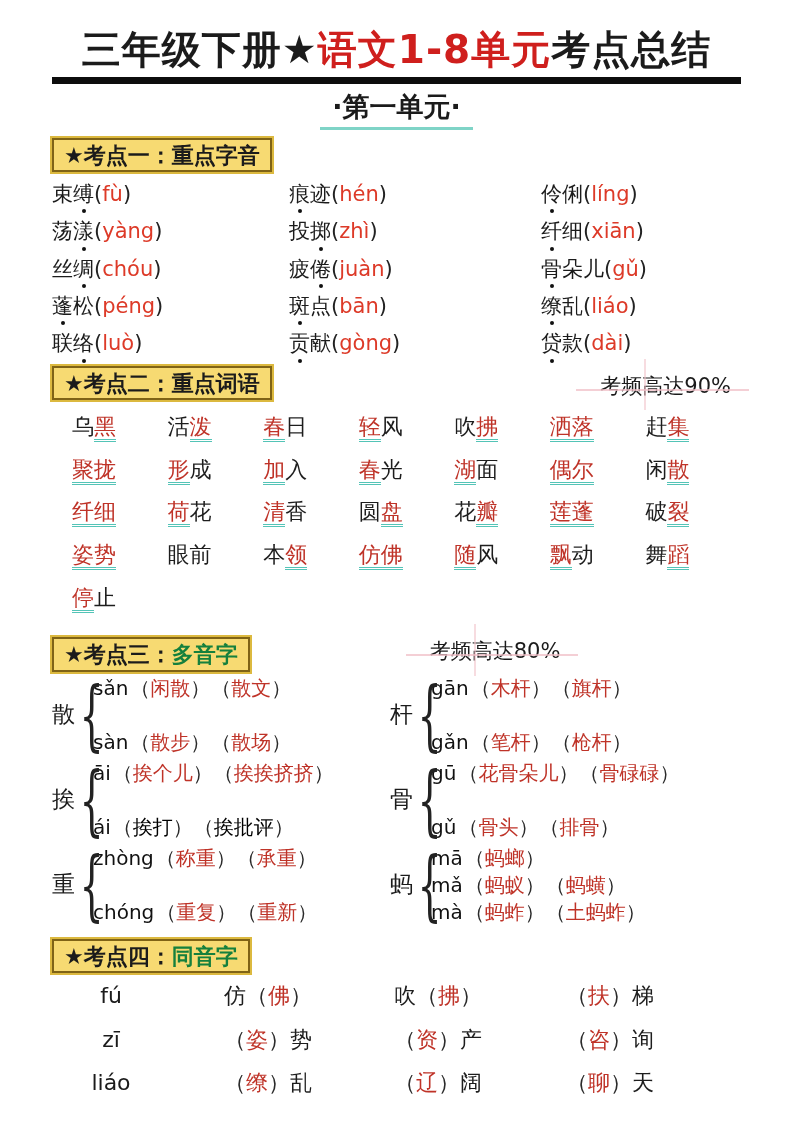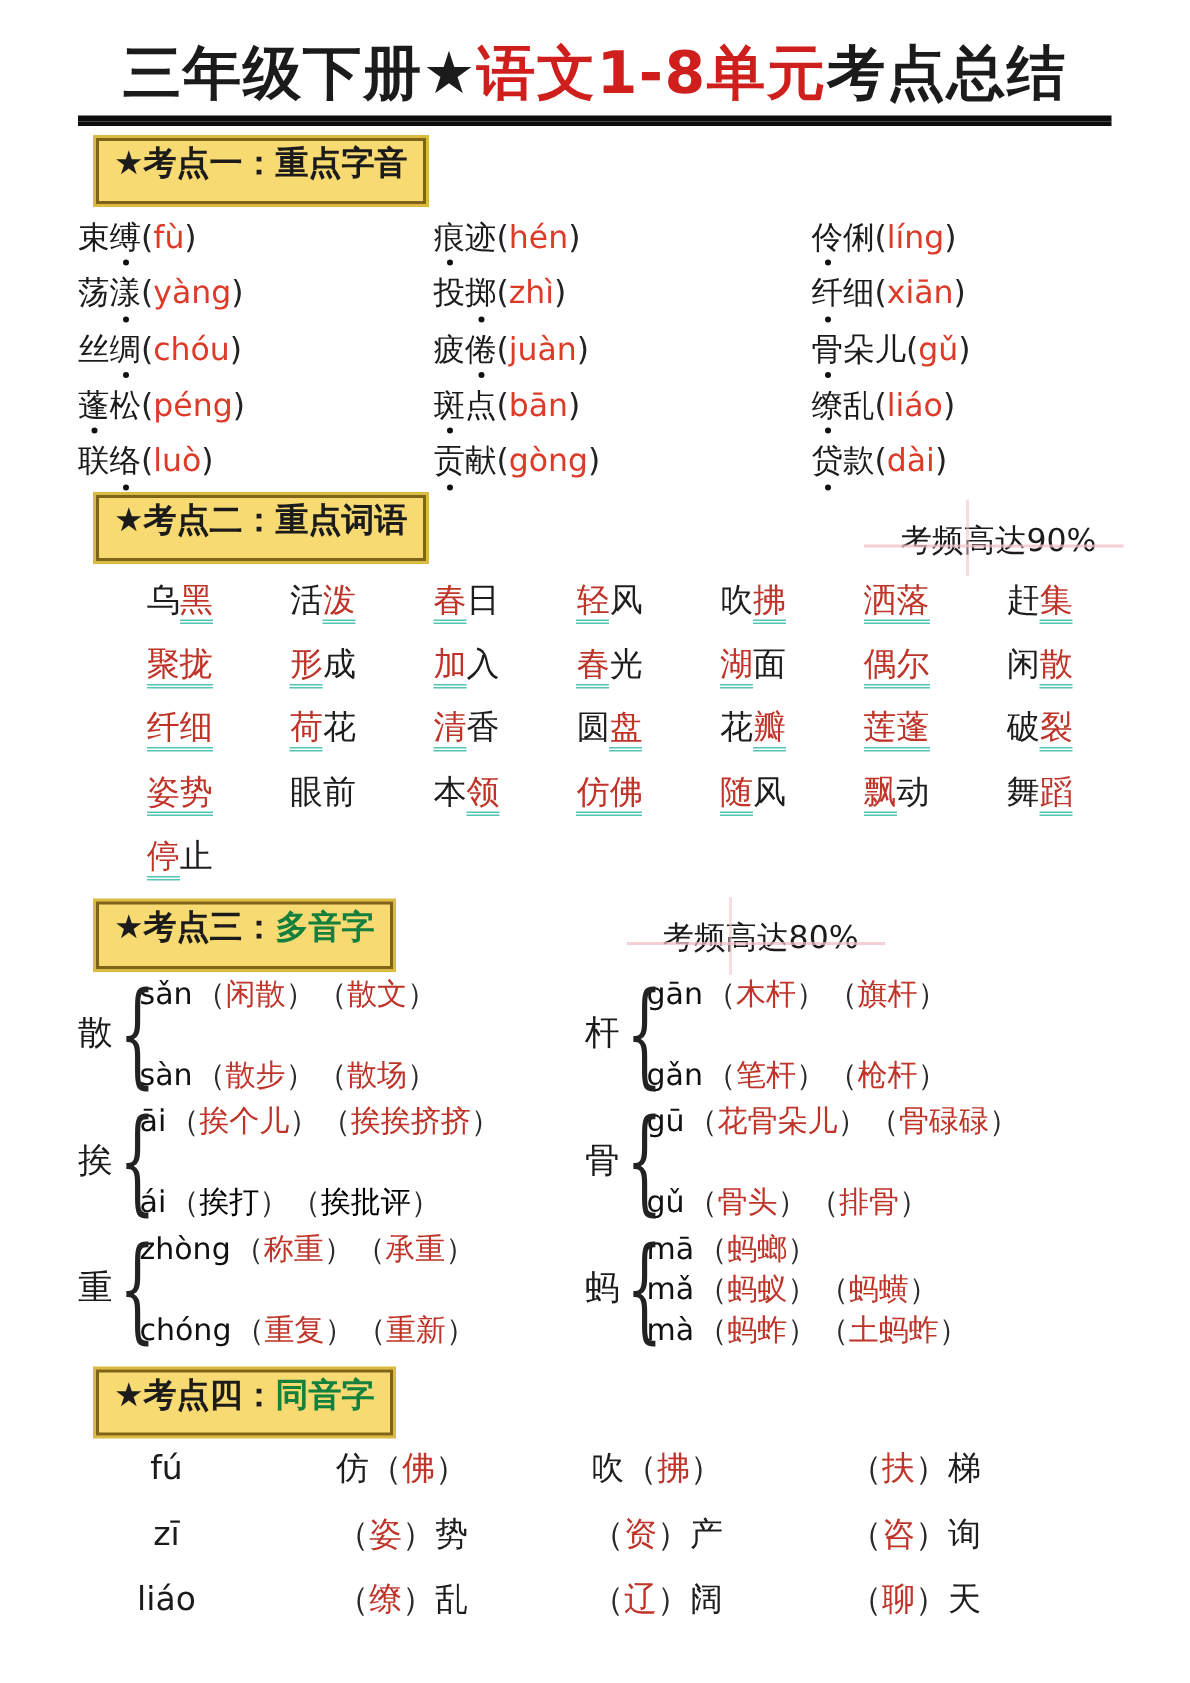--- a/index.html
+++ b/index.html
@@ -18,41 +18,41 @@
   .title .red{color:var(--title-red);}
   .rule{margin-top:2px;height:4px;border-top:4px solid #0d0d0d;border-bottom:3px solid #0d0d0d;}
 
   .subtitle-wrap{text-align:center;margin-top:5px;}
   .subtitle{display:inline-block;font-size:27px;font-weight:700;
             border-bottom:3px solid #7fd4c7;padding:0 12px 2px;}
 
   .hdr-row{display:flex;align-items:flex-end;margin-top:8px;}
   .sec-header{display:inline-block;background:var(--box-bg);
               border:2px solid var(--box-border);box-shadow:0 0 0 2px var(--box-halo);
-              padding:3px 10px 11px;font-size:22px;font-weight:700;line-height:1.2;margin-left:12px;}
+              padding:3px 10px 1px;font-size:22px;font-weight:700;line-height:1.2;}
   .t-red{color:#15803d;}
 
   .note{font-size:21px;position:relative;padding:0 2px;line-height:1.3;}
   .note::before{content:"";position:absolute;left:-22px;right:-16px;top:58%;height:2px;background:var(--pink);opacity:.75;}
   .note::after{content:"";position:absolute;left:34%;top:-14px;bottom:-10px;width:2px;background:var(--pink);opacity:.55;}
   .note90{margin-left:auto;margin-right:8px;}
   .note80{margin-left:178px;margin-bottom:6px;margin-top:18px;}
 
   .pron-grid{display:grid;grid-template-columns:237px 252px 1fr;row-gap:10px;
              font-size:21px;margin:9px 0 2px;line-height:1.3;}
   .p-item{white-space:nowrap;}
   .ch{position:relative;display:inline-block;}
   .ch.dotted::after{content:"";position:absolute;left:50%;bottom:-5px;width:4px;height:4px;
                     border-radius:50%;background:#111;transform:translateX(-50%);}
   .py{color:var(--pinyin-red);}
   .paren{color:#222;}
 
   .words-grid{display:grid;grid-template-columns:repeat(7,1fr);row-gap:13px;
               font-size:22px;margin:12px 0 0;padding-left:20px;line-height:1.35;}
-  .w-item{white-space:nowrap;text-align:center;}
+  .w-item{white-space:nowrap;}
   .rw{color:var(--word-red);border-bottom:3px double var(--teal);padding-bottom:0px;}
   .bw{color:#1d1d1d;}
 
   .poly{display:grid;grid-template-columns:338px 1fr;margin-top:4px;}
   .group{display:flex;align-items:center;margin-bottom:7px;}
   .base{font-size:23px;flex:0 0 auto;}
   .brace{flex:0 0 auto;display:inline-block;width:18px;font-family:"DejaVu Serif",serif;
          font-size:76px;line-height:0.95;transform:scaleX(0.5);transform-origin:center;
          color:#222;font-weight:400;}
   .rows{display:flex;flex-direction:column;justify-content:space-between;height:78px;}
@@ -73,20 +73,23 @@
 
 <div class="page">
 
   <div class="title">
     <span>三年级下册★</span>
     <span class="red">语文1-8单元</span>
     <span>考点总结</span>
   </div>
   <div class="rule"></div>
 
+  <div class="subtitle-wrap">
+    <span class="subtitle">·第一单元·</span>
+  </div>
 
   <div class="hdr-row">
     <span class="sec-header"><span>★考点一：</span><span>重点字音</span></span>
   </div>
   <div class="pron-grid" id="s1-grid">
       <div class="p-item"><span class="ch">束</span><span class="ch dotted">缚</span><span class="paren">(</span><span class="py">fù</span><span class="paren">)</span></div>
       <div class="p-item"><span class="ch dotted">痕</span><span class="ch">迹</span><span class="paren">(</span><span class="py">hén</span><span class="paren">)</span></div>
       <div class="p-item"><span class="ch dotted">伶</span><span class="ch">俐</span><span class="paren">(</span><span class="py">líng</span><span class="paren">)</span></div>
       <div class="p-item"><span class="ch">荡</span><span class="ch dotted">漾</span><span class="paren">(</span><span class="py">yàng</span><span class="paren">)</span></div>
       <div class="p-item"><span class="ch">投</span><span class="ch dotted">掷</span><span class="paren">(</span><span class="py">zhì</span><span class="paren">)</span></div>

